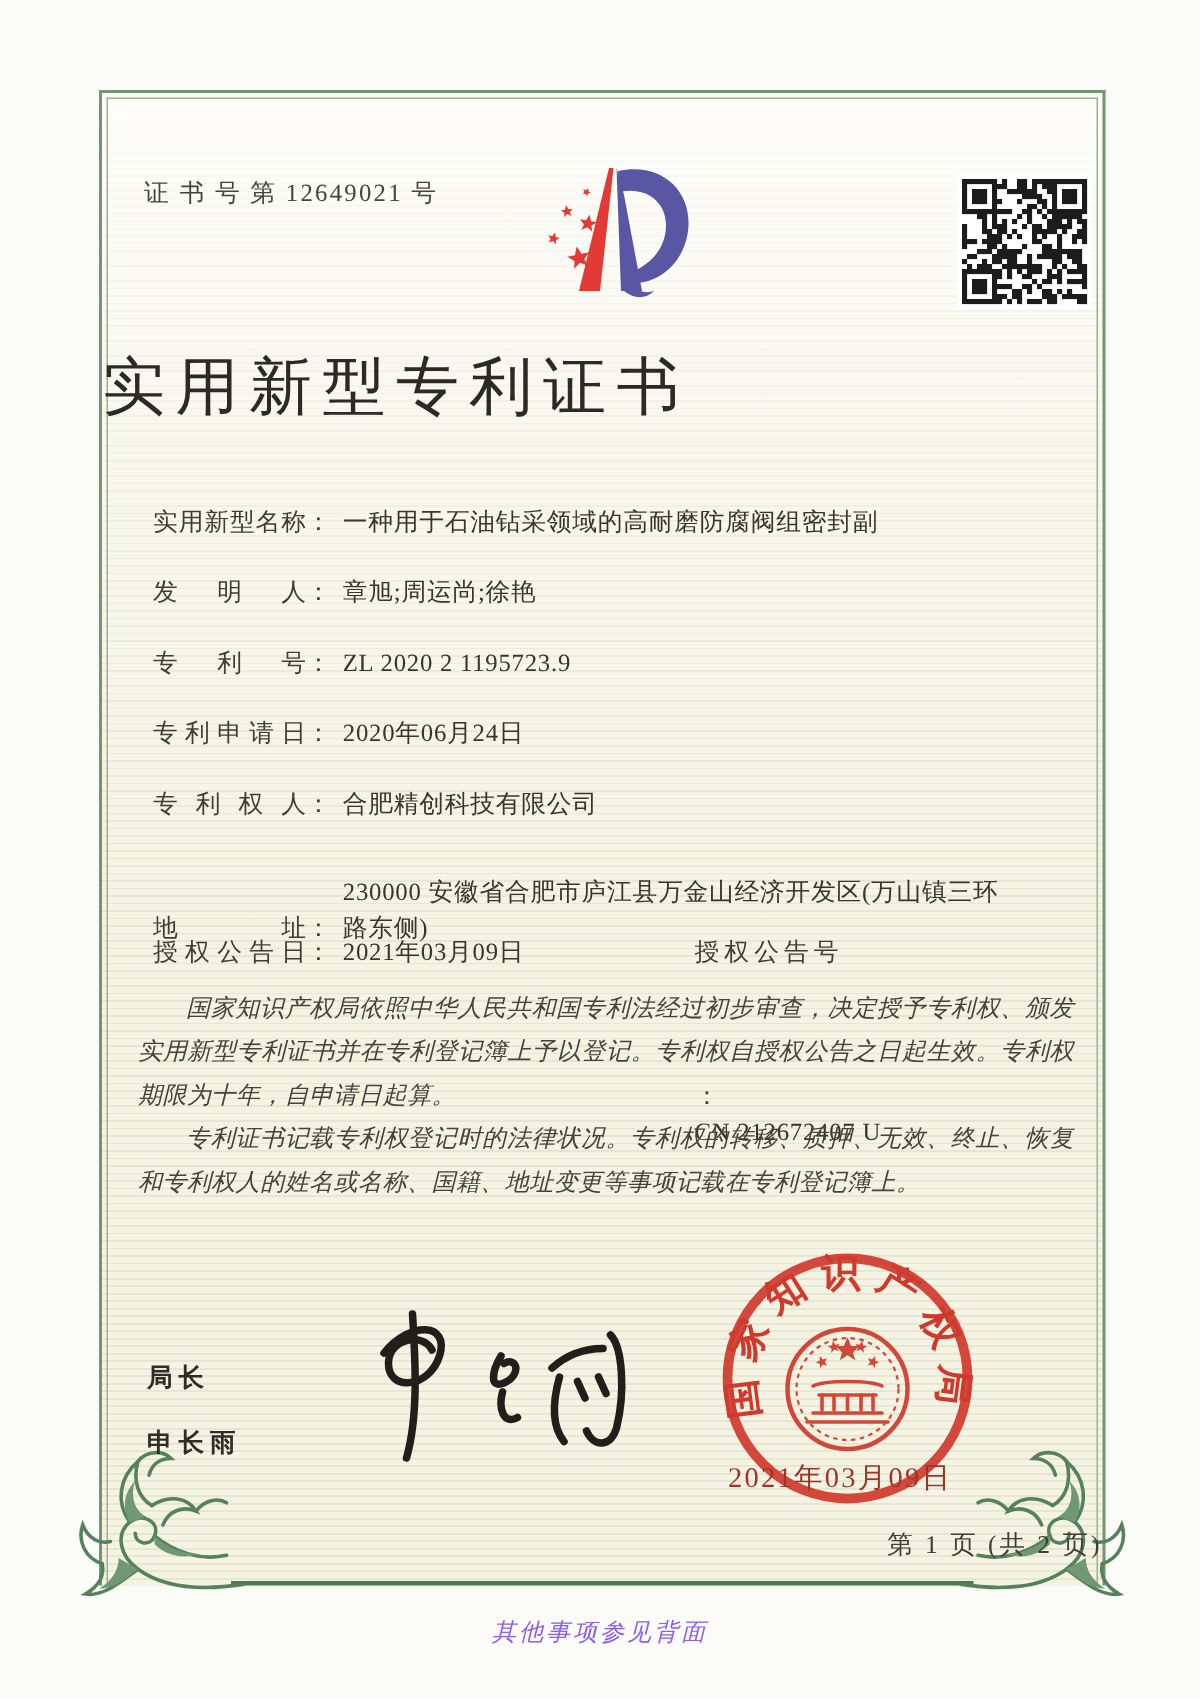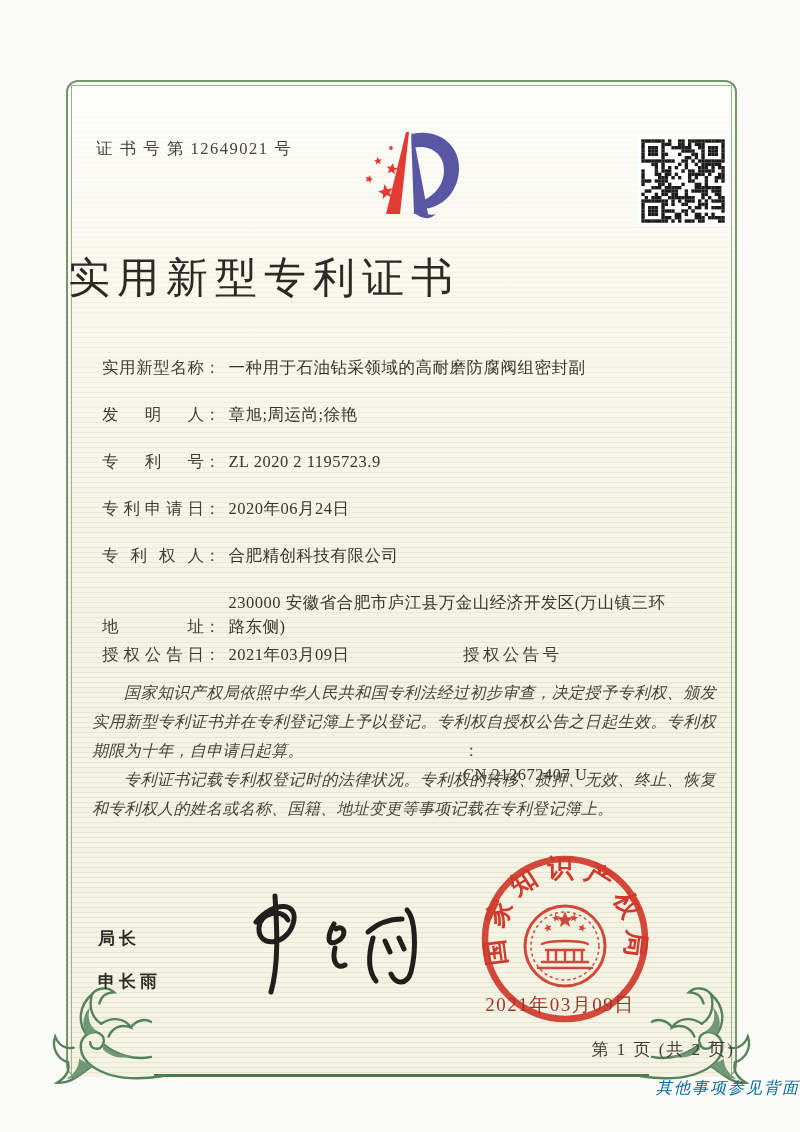--- a/index.html
+++ b/index.html
@@ -4,27 +4,26 @@
 <style>
   html,body{margin:0;padding:0;}
   body{
     width:800px;height:1132px;position:relative;overflow:hidden;
     background:#fbfbf8;
     font-family:"Liberation Serif","DejaVu Serif",serif;
     color:#3c3a31;
   }
   
   .frame{
-    position:absolute;left:66px;top:80px;width:667px;height:995px;
+    position:absolute;left:66px;top:60px;width:667px;height:995px;
     border-left:2px solid #75966c;border-top:2px solid #75966c;border-right:2px solid #75966c;
     background:
       linear-gradient(180deg,rgba(255,255,255,.85) 0%,rgba(255,255,255,.5) 18%,rgba(255,255,255,.15) 45%,rgba(255,255,255,0) 60%),
       repeating-linear-gradient(180deg,rgba(140,152,100,.14) 0px,rgba(140,152,100,.14) 1px,rgba(0,0,0,0) 1px,rgba(0,0,0,0) 5px),
       #f5f3e3;
-    border-radius: 12px;
   }
   .inner-line{
     position:absolute;left:3px;top:3px;right:3px;bottom:0;
     border-left:1px solid #9ab28e;border-top:1px solid #9ab28e;border-right:1px solid #9ab28e;
     pointer-events:none;
   }
   .bottom-rule{position:absolute;left:86px;right:86px;bottom:0;height:3px;background:#4b7a52;}
   .flourish{position:absolute;width:120px;height:106px;bottom:-14px;}
   .flourish.left{left:-24px;}
   .flourish.right{right:-24px;transform:scaleX(-1);}
@@ -35,21 +34,21 @@
   .title{
     position:absolute;left:0;right:0;top:168px;text-align:left;
     font-size:42px;letter-spacing:7px;color:#2c2a24;font-weight:500;
   }
   
   .fields{position:absolute;left:34px;right:34px;top:274px;height:320px;font-size:16.5px;}
   .frow{position:absolute;left:0;right:0;display:flex;align-items:flex-end;line-height:24px;}
   .flabel{display:inline-block;width:102px;text-align:justify;text-align-last:justify;color:#3f3d34;flex:0 0 102px;}
   .fcolon{flex:0 0 auto;margin-right:8px;color:#3f3d34;}
   .fvalue{color:#37352c;letter-spacing:.5px;}
-  .fvalue.wrap{max-width:442px;}
+  .fvalue.wrap{max-width:442px;margin-top:12px;}
   .pair2{position:absolute;left:361px;top:0;display:flex;flex-direction:column;}
   
   .legal{
     position:absolute;left:24px;width:624px;top:596px;
     font-size:16px;line-height:29px;text-align:justify;
     font-style:italic;color:#45433a;letter-spacing:.3px;
   }
   .legal p{margin:0;text-indent:2em;}
   
   .signer{position:absolute;left:30px;top:845px;font-family:Liberation Serif, serif;
@@ -58,21 +57,21 @@
   .signature{position:absolute;left:150px;top:806px;width:220px;height:112px;}
   
   .seal{position:absolute;left:410px;top:770px;width:174px;height:174px;}
   .seal svg{position:absolute;inset:0;}
   .seal-date{
     position:absolute;left:-10px;right:0;top:140px;text-align:center;
     font-size:19px;color:#9e3328;letter-spacing:1.5px;font-weight:500;
   }
   
   .page-info{position:absolute;left:0;right:0;bottom:16px;text-align:right;font-size:17px;letter-spacing:2px;color:#3f3d34;}
-  .back-note{position:absolute;left:0;right:0;top:1078px;text-align:right;font-size:16px;font-style:italic;color:#0369a1;letter-spacing:2px;}
+  .back-note{position:absolute;left:0;right:0;top:1078px;text-align:center;font-size:16px;font-style:italic;color:#8b5cf6;letter-spacing:2px;}
 </style>
 </head>
 <body>
 
 <div class="frame">
   <div class="inner-line"></div>
   <div class="bottom-rule"></div>
 
   <svg class="flourish left" viewBox="0 0 130 115">
     <g stroke="#55815b" fill="none" stroke-width="2.6" stroke-linecap="round">

